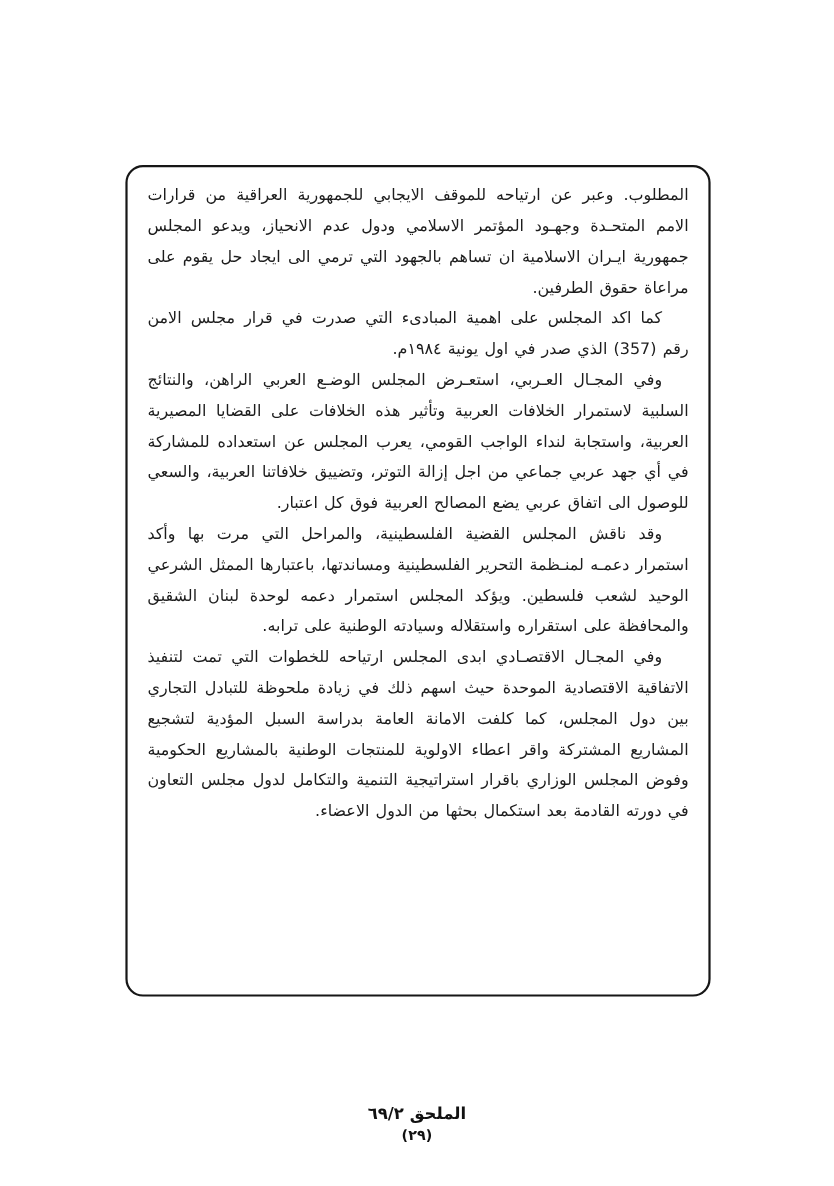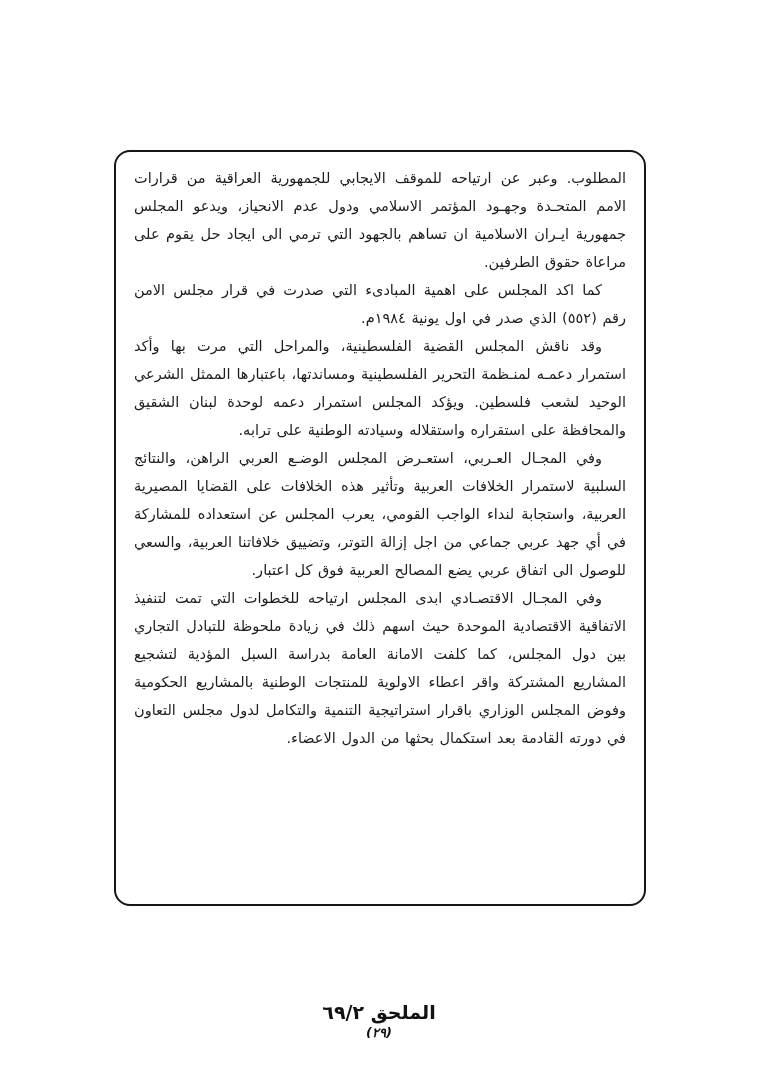--- a/index.html
+++ b/index.html
@@ -43,43 +43,42 @@
   }
   .footer {
     position: absolute;
     left: 0;
     width: 758px;
     top: 1002px;
     text-align: center;
     direction: rtl;
   }
   .appendix-label {
-    font-size: 19px;
+    font-size: 15px;
     font-weight: bold;
     color: #111111;
     line-height: 20px;
   }
   .page-number {
     font-size: 13px;
     font-weight: bold;
     color: #111111;
     line-height: 22px;
-    font-style: italic;
   }
 </style>
 </head>
 <body>
 
 <div class="page">
 
   <div class="text-box">
     <p class="para">المطلوب. وعبر عن ارتياحه للموقف الايجابي للجمهورية العراقية من قرارات الامم المتحـدة وجهـود المؤتمر الاسلامي ودول عدم الانحياز، ويدعو المجلس جمهورية ايـران الاسلامية ان تساهم بالجهود التي ترمي الى ايجاد حل يقوم على مراعاة حقوق الطرفين.</p>
-    <p class="para indent">كما اكد المجلس على اهمية المبادىء التي صدرت في قرار مجلس الامن رقم (٥٥٢) الذي صدر في اول يونية ١٩٨٤م.</p>
+    <p class="para indent">كما اكد المجلس على اهمية المبادىء التي صدرت في قرار مجلس الامن رقم (357) الذي صدر في اول يونية ١٩٨٤م.</p>
+    <p class="para indent">وفي المجـال العـربي، استعـرض المجلس الوضـع العربي الراهن، والنتائج السلبية لاستمرار الخلافات العربية وتأثير هذه الخلافات على القضايا المصيرية العربية، واستجابة لنداء الواجب القومي، يعرب المجلس عن استعداده للمشاركة في أي جهد عربي جماعي من اجل إزالة التوتر، وتضييق خلافاتنا العربية، والسعي للوصول الى اتفاق عربي يضع المصالح العربية فوق كل اعتبار.</p>
     <p class="para indent">وقد ناقش المجلس القضية الفلسطينية، والمراحل التي مرت بها وأكد استمرار دعمـه لمنـظمة التحرير الفلسطينية ومساندتها، باعتبارها الممثل الشرعي الوحيد لشعب فلسطين. ويؤكد المجلس استمرار دعمه لوحدة لبنان الشقيق والمحافظة على استقراره واستقلاله وسيادته الوطنية على ترابه.</p>
-    <p class="para indent">وفي المجـال العـربي، استعـرض المجلس الوضـع العربي الراهن، والنتائج السلبية لاستمرار الخلافات العربية وتأثير هذه الخلافات على القضايا المصيرية العربية، واستجابة لنداء الواجب القومي، يعرب المجلس عن استعداده للمشاركة في أي جهد عربي جماعي من اجل إزالة التوتر، وتضييق خلافاتنا العربية، والسعي للوصول الى اتفاق عربي يضع المصالح العربية فوق كل اعتبار.</p>
     <p class="para indent">وفي المجـال الاقتصـادي ابدى المجلس ارتياحه للخطوات التي تمت لتنفيذ الاتفاقية الاقتصادية الموحدة حيث اسهم ذلك في زيادة ملحوظة للتبادل التجاري بين دول المجلس، كما كلفت الامانة العامة بدراسة السبل المؤدية لتشجيع المشاريع المشتركة واقر اعطاء الاولوية للمنتجات الوطنية بالمشاريع الحكومية وفوض المجلس الوزاري باقرار استراتيجية التنمية والتكامل لدول مجلس التعاون في دورته القادمة بعد استكمال بحثها من الدول الاعضاء.</p>
   </div>
 
   <div class="footer">
     <div class="appendix-label">الملحق ٦٩/٢</div>
     <div class="page-number">(٢٩)</div>
   </div>
 
 </div>
 

